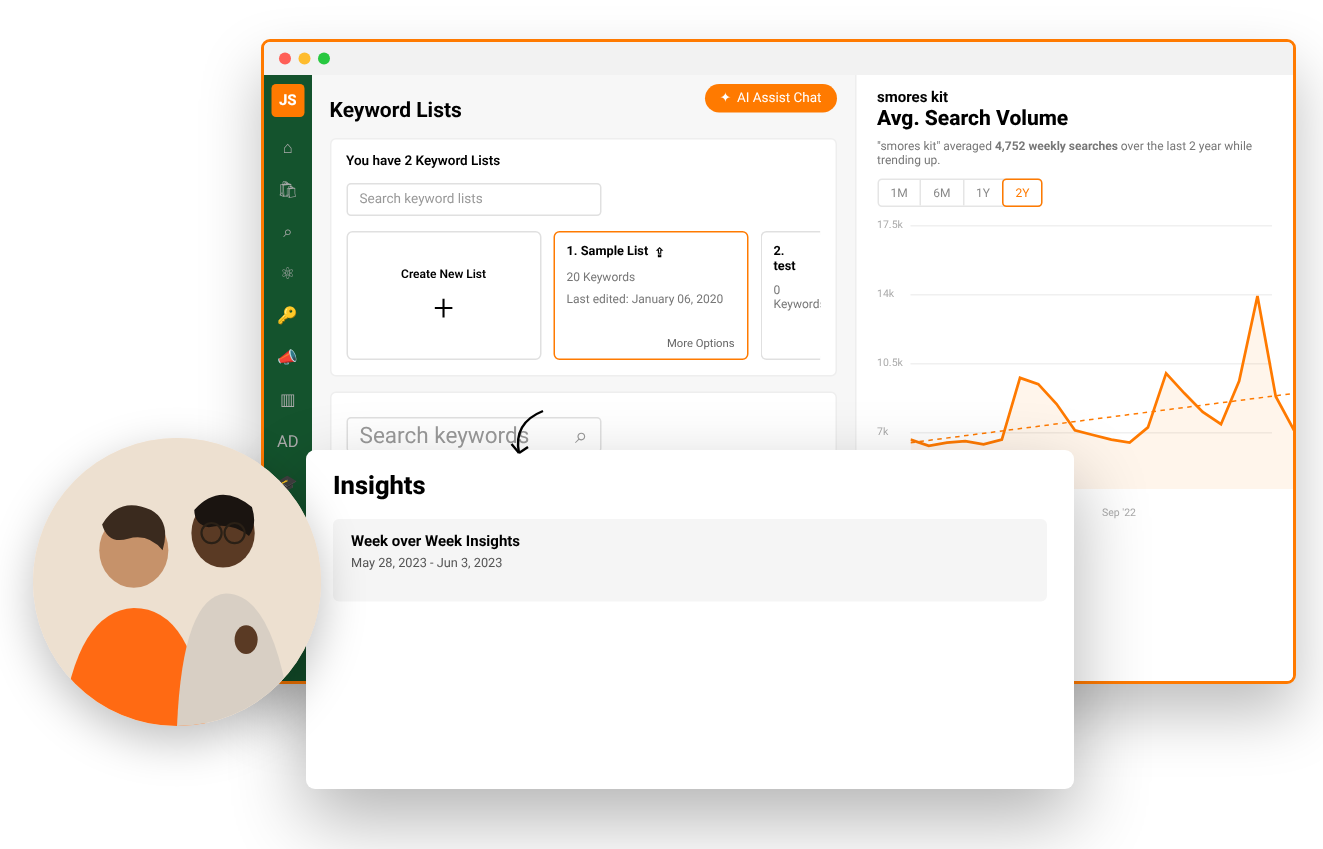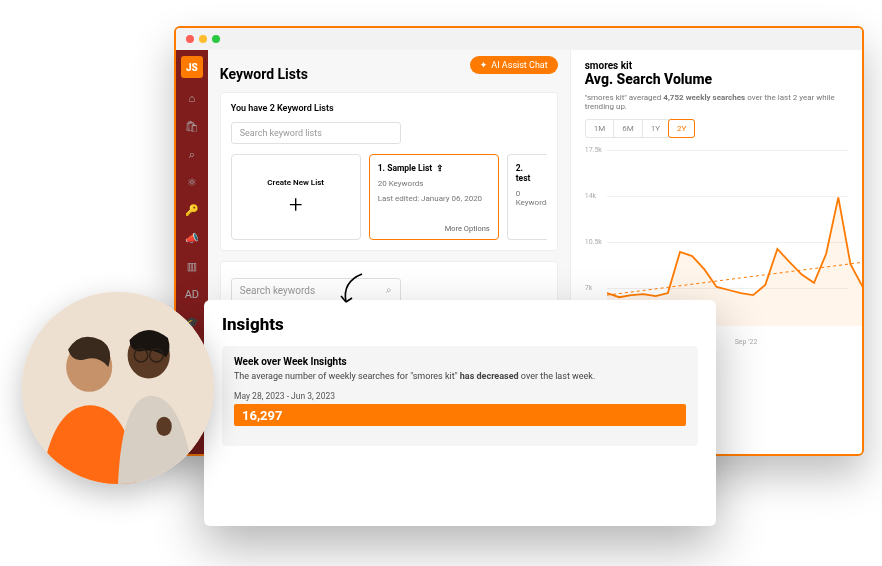--- a/index.html
+++ b/index.html
@@ -8,42 +8,42 @@
   .main-win {
     position: absolute; top: 26px; left: 174px; width: 690px; height: 430px;
     background: #fff; border: 2px solid #ff7a00; border-radius: 6px; overflow: hidden;
     box-shadow: 0 20px 40px rgba(0,0,0,.25);
   }
   .title-bar { height: 22px; background: #f2f2f2; display:flex; align-items:center; padding-left:10px; gap:5px; }
   .dot { width:8px; height:8px; border-radius:50%; }
   .dot.red{background:#ff5f57}.dot.yel{background:#febc2e}.dot.grn{background:#28c840}
 
   .app-body { display:flex; height: calc(100% - 22px); }
-  .sidebar { width: 36px; background:#7f1d1d; display:flex; flex-direction:column; align-items:center; gap:12px; padding-top:6px; }
+  .sidebar { width: 36px; background:#14532d; display:flex; flex-direction:column; align-items:center; gap:12px; padding-top:6px; }
   .logo { width:22px; height:22px; background:#ff7a00; border-radius:3px; color:#fff; font-weight:800; font-size:10px; display:flex; align-items:center; justify-content:center; }
   .nav-icon { width:16px; height:16px; color:#aaa; display:flex; align-items:center; justify-content:center; font-size:11px; }
   .nav-icon.active { color:#ff7a00; }
 
   .main-col { flex:1; background:#f7f7f7; padding:10px 12px; position:relative; }
   .ai-chat { position:absolute; top:6px; right:12px; background:#ff7a00; color:#fff; font-size:9px; padding:4px 10px; border-radius:10px; display:flex; gap:4px; align-items:center; }
   .section-title { font-size:14px; font-weight:700; margin:6px 0 10px 0; }
   .card { background:#fff; border:1px solid #eee; border-radius:4px; padding:10px; margin-bottom:10px; }
   .helper { font-size:9px; font-weight:600; margin-bottom:9px; }
   .search-box { height:22px; border:1px solid #e0e0e0; border-radius:3px; font-size:9px; padding:0 8px; color:#999; display:flex; align-items:center; width:170px; }
   .cards-row { display:flex; gap:8px; margin-top:10px; }
   .list-card { width:130px; height:86px; border:1px solid #e0e0e0; border-radius:4px; padding:8px; font-size:8px; position:relative; background:#fff; }
   .list-card.create { display:flex; flex-direction:column; align-items:center; justify-content:center; gap:6px; }
   .plus { font-size:24px; font-weight:300; line-height:1; }
   .list-card.selected { border:1.5px solid #ff7a00; }
   .list-card .name { font-weight:700; font-size:8.5px; display:flex; align-items:flex-start; gap:4px;}
   .list-card .sub { color:#777; margin-top:6px; }
   .list-card .opts { position:absolute; bottom:6px; right:8px; font-size:7.5px; color:#666;}
   .table-head { font-size:10px; font-weight:700; }
   .table-head .muted { font-weight:400; color:#888; }
-  .kw-search { height:24px; border:1px solid #e0e0e0; border-radius:3px; width:170px; display:flex; align-items:center; justify-content:space-between; padding:0 8px; font-size:10px; color:#999; margin-top:6px;}
+  .kw-search { height:24px; border:1px solid #e0e0e0; border-radius:3px; width:170px; display:flex; align-items:center; justify-content:space-between; padding:0 8px; font-size:15px; color:#999; margin-top:6px;}
 
   .right-col { width:328px; background:#fff; padding:10px 14px; border-left:1px solid #eee; }
   .kw-title { font-size:10px; font-weight:700; }
   .chart-title { font-size:14px; font-weight:800; margin-bottom:6px; }
   .chart-sub { font-size:8px; color:#777; margin-bottom:8px; }
   .range-btns { display:flex; border:1px solid #e5e5e5; border-radius:3px; width:max-content; margin-bottom:8px;}
   .range-btns span { font-size:8px; padding:4px 8px; border-right:1px solid #e5e5e5; color:#888; }
   .range-btns span:last-child { border:none; }
   .range-btns span.active { color:#ff7a00; border:1px solid #ff7a00; border-radius:3px; margin:-1px; }
   .chart-area { position:relative; height:200px; }
@@ -176,26 +176,22 @@
 
 <svg class="arrow" viewBox="0 0 40 40">
   <path d="M 30 4 Q 10 12 14 32" fill="none" stroke="#000" stroke-width="1.6"></path>
   <path d="M 14 32 l -5 -6 M 14 32 l 6 -4" fill="none" stroke="#000" stroke-width="1.6"></path>
 </svg>
 
 <div class="insights-win">
   <div class="ins-title">Insights</div>
   <div class="ins-card">
     <div class="ins-head">Week over Week Insights</div>
-    <div class="ins-sub">
-      <span>The average number of weekly searches for "smores kit" </span><b>has decreased</b><span> over the last week.</span>
-    </div>
     <div class="bar-row">
       <div class="bar-label">May 28, 2023 - Jun 3, 2023</div>
-      <div class="bar orange">16,297</div>
     </div>
   </div>
 </div>
 
 <div class="avatar">
   <svg viewBox="0 0 200 200">
     <rect width="200" height="200" fill="#ede0d0"></rect>
 
     <ellipse cx="70" cy="78" rx="24" ry="26" fill="#c6926a"></ellipse>
     <path d="M 48 60 Q 60 40 82 50 Q 96 58 90 78 Q 80 66 66 70 Q 52 74 48 60" fill="#3a2a1e"></path>

